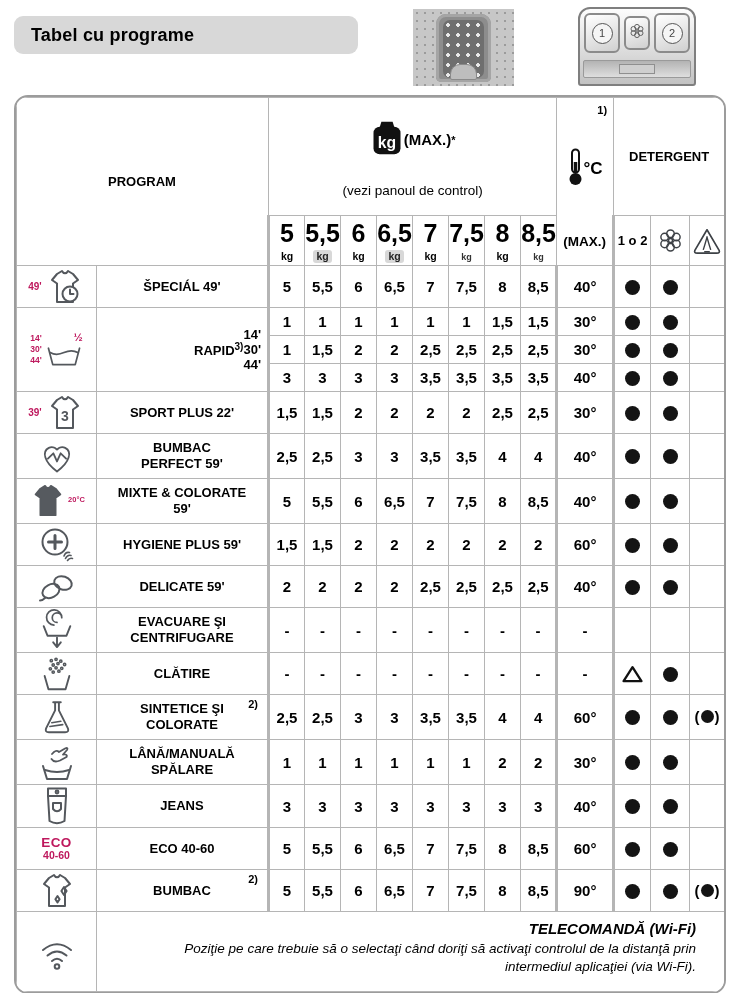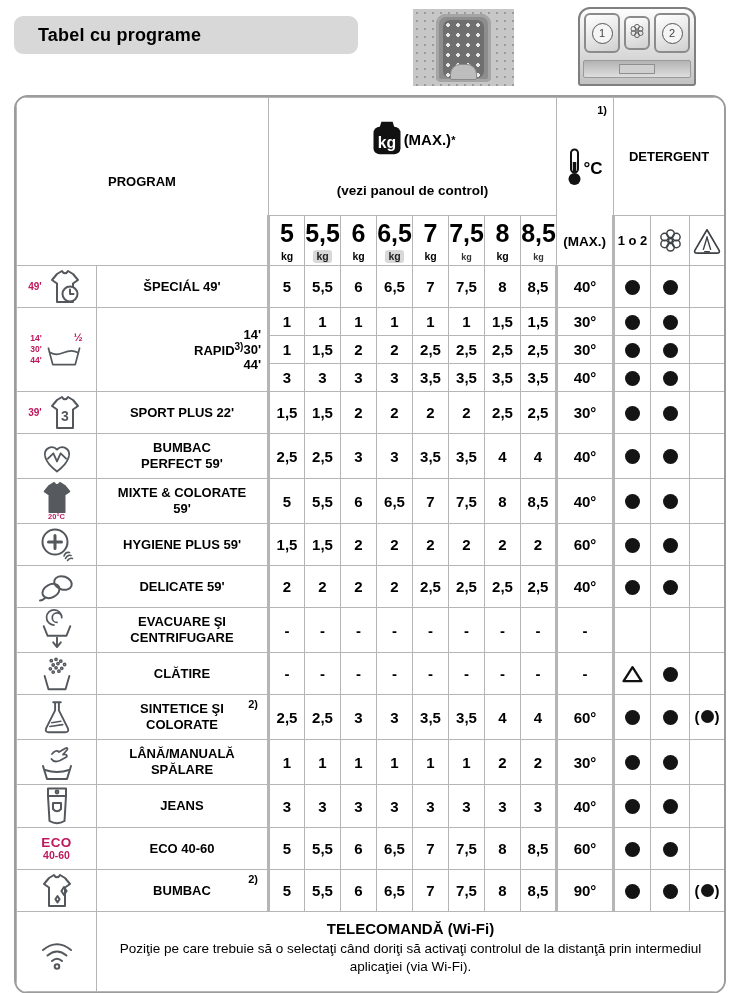--- a/index.html
+++ b/index.html
@@ -3,21 +3,21 @@
 <meta charset="utf-8">
 <style>
   html,body{margin:0;padding:0;}
   body{
     width:732px;height:993px;background:#ffffff;position:relative;
     font-family:"Liberation Sans", sans-serif;color:#000;overflow:hidden;
   }
   
   .title-pill{
     position:absolute;left:14px;top:16px;width:344px;height:38px;background:#d8d8d8;
-    border-radius:9px;display:flex;align-items:center;padding-left:24px;box-sizing:border-box;
+    border-radius:9px;display:flex;align-items:center;padding-left:17px;box-sizing:border-box;
     font-size:18px;font-weight:bold;letter-spacing:0.2px;
   }
   .photo-a{
     position:absolute;left:413px;top:9px;width:101px;height:77px;background-color:#c7c7c7;
     background-image:radial-gradient(circle,#9b9b9b 1.2px,rgba(0,0,0,0) 1.4px);background-size:8px 8px;
   }
   .photo-a .recess{position:absolute;left:23px;top:5px;width:55px;height:68px;background:#8d8d8d;
     border-radius:10px 10px 5px 5px;box-shadow:inset 0 0 0 3px #a5a5a5;}
   .photo-a .recess-inner{position:absolute;left:7px;top:6px;right:7px;bottom:4px;background:#6f6f6f;border-radius:7px;
     background-image:radial-gradient(circle,#e9e9e9 1.6px,rgba(0,0,0,0) 1.8px);background-size:10px 10px;}
@@ -44,21 +44,21 @@
     overflow:hidden;background:#fff;}
   table{border-collapse:collapse;table-layout:fixed;width:100%;}
   th,td{border:1.5px solid #b5b5b5;padding:0;text-align:center;vertical-align:middle;background:#fff;}
   .sep-l{border-left-width:3px;}
   tr.h1{height:118px;}
   tr.h2{height:50px;}
   .program-h{font-size:13px;font-weight:bold;}
   .kg-h .kgtop{display:flex;align-items:center;justify-content:center;margin-top:4px;}
   .kg-h .kgmax{font-size:15px;font-weight:bold;}
   .kg-h sup{font-size:11px;font-weight:bold;}
-  .kg-h .kgnote{font-size:13.5px;font-weight:bold;margin-top:23px;}
+  .kg-h .kgnote{font-size:13.5px;font-weight:normal;margin-top:23px;}
   .temp-wrap{height:164px;display:flex;flex-direction:column;align-items:center;}
   .temp-fn{align-self:flex-end;font-size:11px;font-weight:bold;padding:4px 5px 0 0;}
   .thermo{display:flex;align-items:center;margin-top:30px;}
   .tunit{font-size:17px;font-weight:bold;}
   .tmax{font-size:13.5px;font-weight:bold;margin-top:auto;margin-bottom:15px;}
   .det-h{font-size:13px;font-weight:bold;}
   .kg-col .kgnum{font-size:25px;font-weight:bold;line-height:1;margin-top:3px;}
   .kg-col .kgunit{font-size:10.5px;line-height:1.3;display:inline-block;}
   .kg-col .kgunit.badge{background:#d8d8d8;border-radius:3px;padding:0 3px;color:#222;}
   .kg-col .kgunit.small{font-size:9px;color:#333;}
@@ -69,36 +69,36 @@
   tr.row.two{height:45px;}
   tr.subrow{height:28px;}
   .icon-cell{color:#be185d;}
   .picon{display:flex;align-items:center;justify-content:center;gap:3px;}
   .icon-pre{font-size:10px;font-weight:bold;}
   .icon-lines{display:flex;flex-direction:column;font-size:8.5px;font-weight:bold;line-height:1.3;text-align:left;}
   .picon[data-name="eco-40-60-icon"] .icon-lines{font-size:13.5px;letter-spacing:0.4px;text-align:center;line-height:1.05;}
   .picon[data-name="eco-40-60-icon"] .icon-lines span:last-child{font-size:10.5px;letter-spacing:0;}
   .icon-frac{font-size:11px;font-weight:bold;}
   .icon-stack{display:flex;flex-direction:column;align-items:flex-end;}
-  .icon-col{display:flex;flex-direction:column;align-items:center;text-align:center;}
+  .icon-col{display:flex;flex-direction:row;align-items:center;text-align:center;}
   .icon-sub{font-size:7.5px;font-weight:bold;margin-top:-3px;}
   .program-cell{font-size:13px;font-weight:bold;position:relative;padding:0 4px;}
   .pname{line-height:1.2;}
   .psup{position:absolute;top:3px;right:9px;font-size:11px;}
   .gwrap{display:flex;align-items:center;height:100%;}
   .gname{flex:1;text-align:right;font-size:13px;font-weight:bold;}
   .gsup{font-size:10px;}
   .gsubs{display:flex;flex-direction:column;justify-content:space-around;height:100%;font-size:13px;font-weight:bold;padding-right:2px;}
   .val,.temp{font-size:15px;font-weight:bold;}
   .dot{width:15px;height:15px;border-radius:50%;background:#141414;display:inline-block;vertical-align:middle;}
   .dsym svg{vertical-align:middle;}
   .paren{display:inline-flex;align-items:center;font-size:15px;font-weight:bold;}
   .paren .dot{width:13px;height:13px;margin:0 1px;}
   tr.tele-row{height:80px;}
-  .tele-cell{text-align:center;padding:6px 8px;vertical-align:top;}
+  .tele-cell{text-align:right;padding:6px 28px;vertical-align:top;font-style:italic;}
   .tele-title{font-size:15px;font-weight:bold;margin:2px 0 3px;}
   .tele-text{font-size:13.5px;line-height:1.33;}
 </style>
 </head>
 <body>
 
 <div class="title-pill" data-name="page-title">
   <span>Tabel cu programe</span>
 </div>
 

